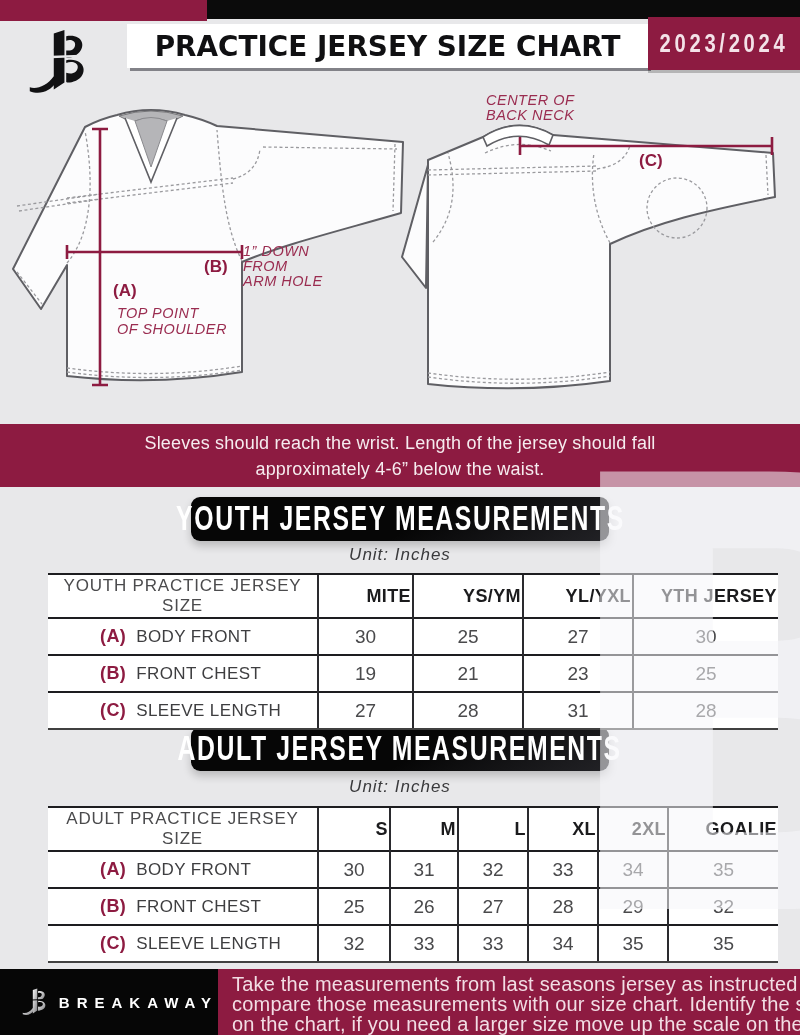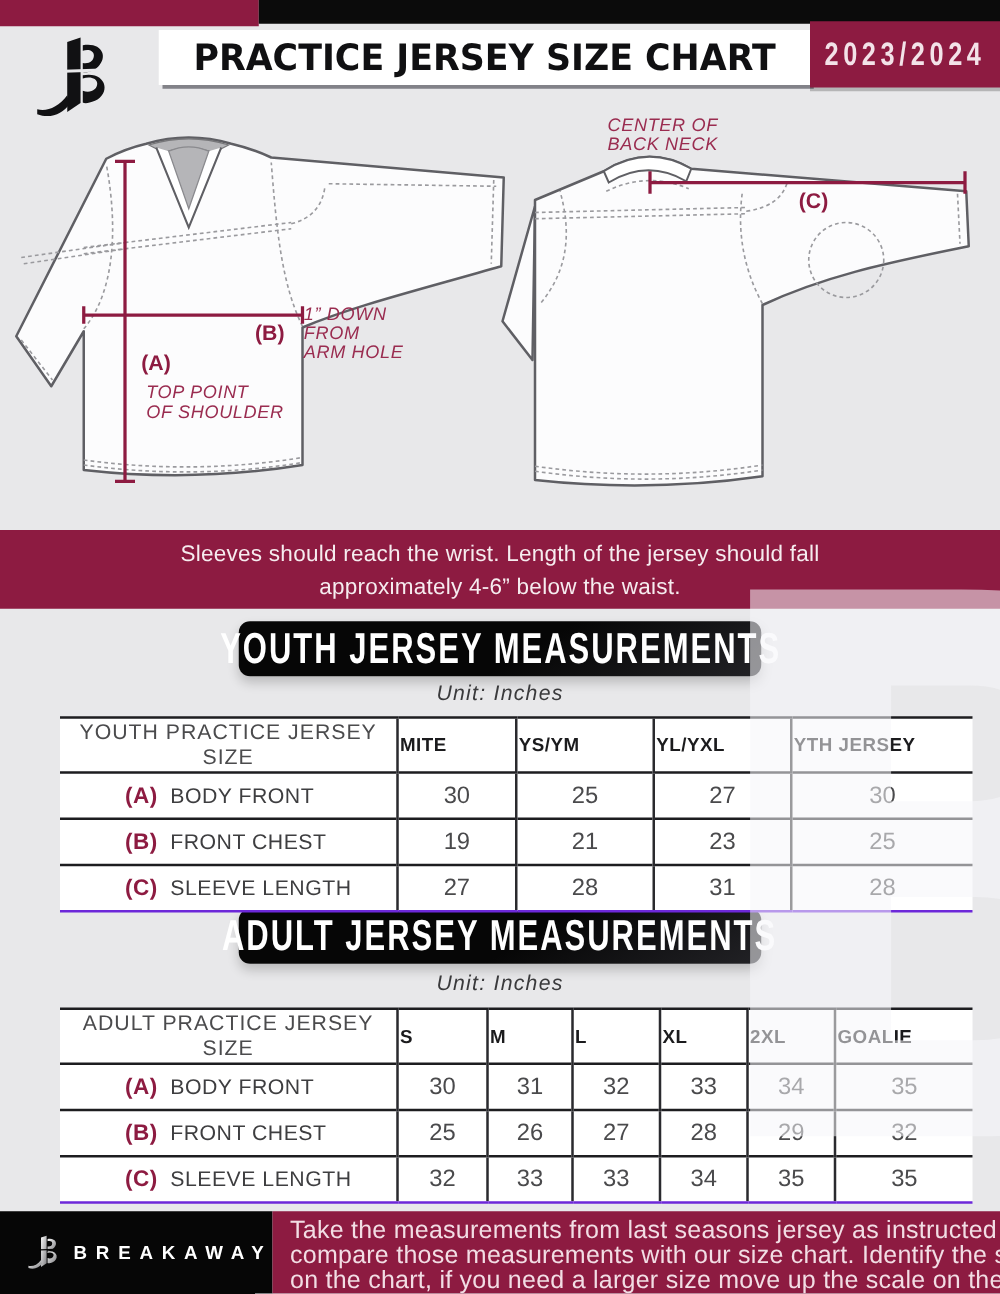--- a/index.html
+++ b/index.html
@@ -28,24 +28,24 @@
   .sec-banner{left:191px;width:418px;height:44px;border-radius:9px;
           background:linear-gradient(150deg,#060606 55%,#222226);
           box-shadow:0 5px 9px rgba(0,0,0,.20);display:flex;align-items:center;justify-content:center;}
   .sec-banner span{color:#ffffff;font-weight:bold;font-size:31px;letter-spacing:2px;
           transform:scale(.8,1.12);white-space:nowrap;}
   .unit{left:0;width:800px;text-align:center;font-style:italic;font-size:17px;color:#3a3a3c;letter-spacing:1px;}
 
   
   .meas-table{position:absolute;left:48px;width:730px;border-collapse:collapse;table-layout:fixed;z-index:2;}
   .meas-table td{background:#ffffff;height:33px;border-top:2px solid #1d1d20;vertical-align:middle;}
-  .meas-table tr:last-child td{border-bottom:2px solid #6d28d9;}
+  .meas-table tr:last-child td{border-bottom:2px solid #404040;}
   .meas-table td + td{border-left:2px solid #2a2a2e;}
   .size-head{color:#4b4b4d;font-size:17px;text-align:center;letter-spacing:.8px;}
-  .col-head{font-weight:bold;font-size:15px;color:#1b1b1d;text-align:left;letter-spacing:.4px;}
+  .col-head{font-weight:bold;font-size:18px;color:#1b1b1d;text-align:right;letter-spacing:.4px;}
   .row-label{padding-left:52px;font-size:17px;color:#3e3e40;letter-spacing:.4px;white-space:nowrap;}
   .row-label .key{color:#8d1b41;font-weight:bold;font-size:18px;margin-right:10px;}
   .val{text-align:center;font-size:19px;color:#4a4a4c;}
 
   
   .footer-black{left:0;top:969px;width:218px;height:66px;background:#060606;display:flex;
           align-items:center;padding-left:22px;box-sizing:border-box;}
   .brand{color:#ffffff;font-weight:bold;font-size:15px;letter-spacing:7px;margin-left:10px;white-space:nowrap;}
   .footer-maroon{left:218px;top:969px;width:582px;height:66px;background:#8d1b41;
           padding:5px 0 0 14px;box-sizing:border-box;}

